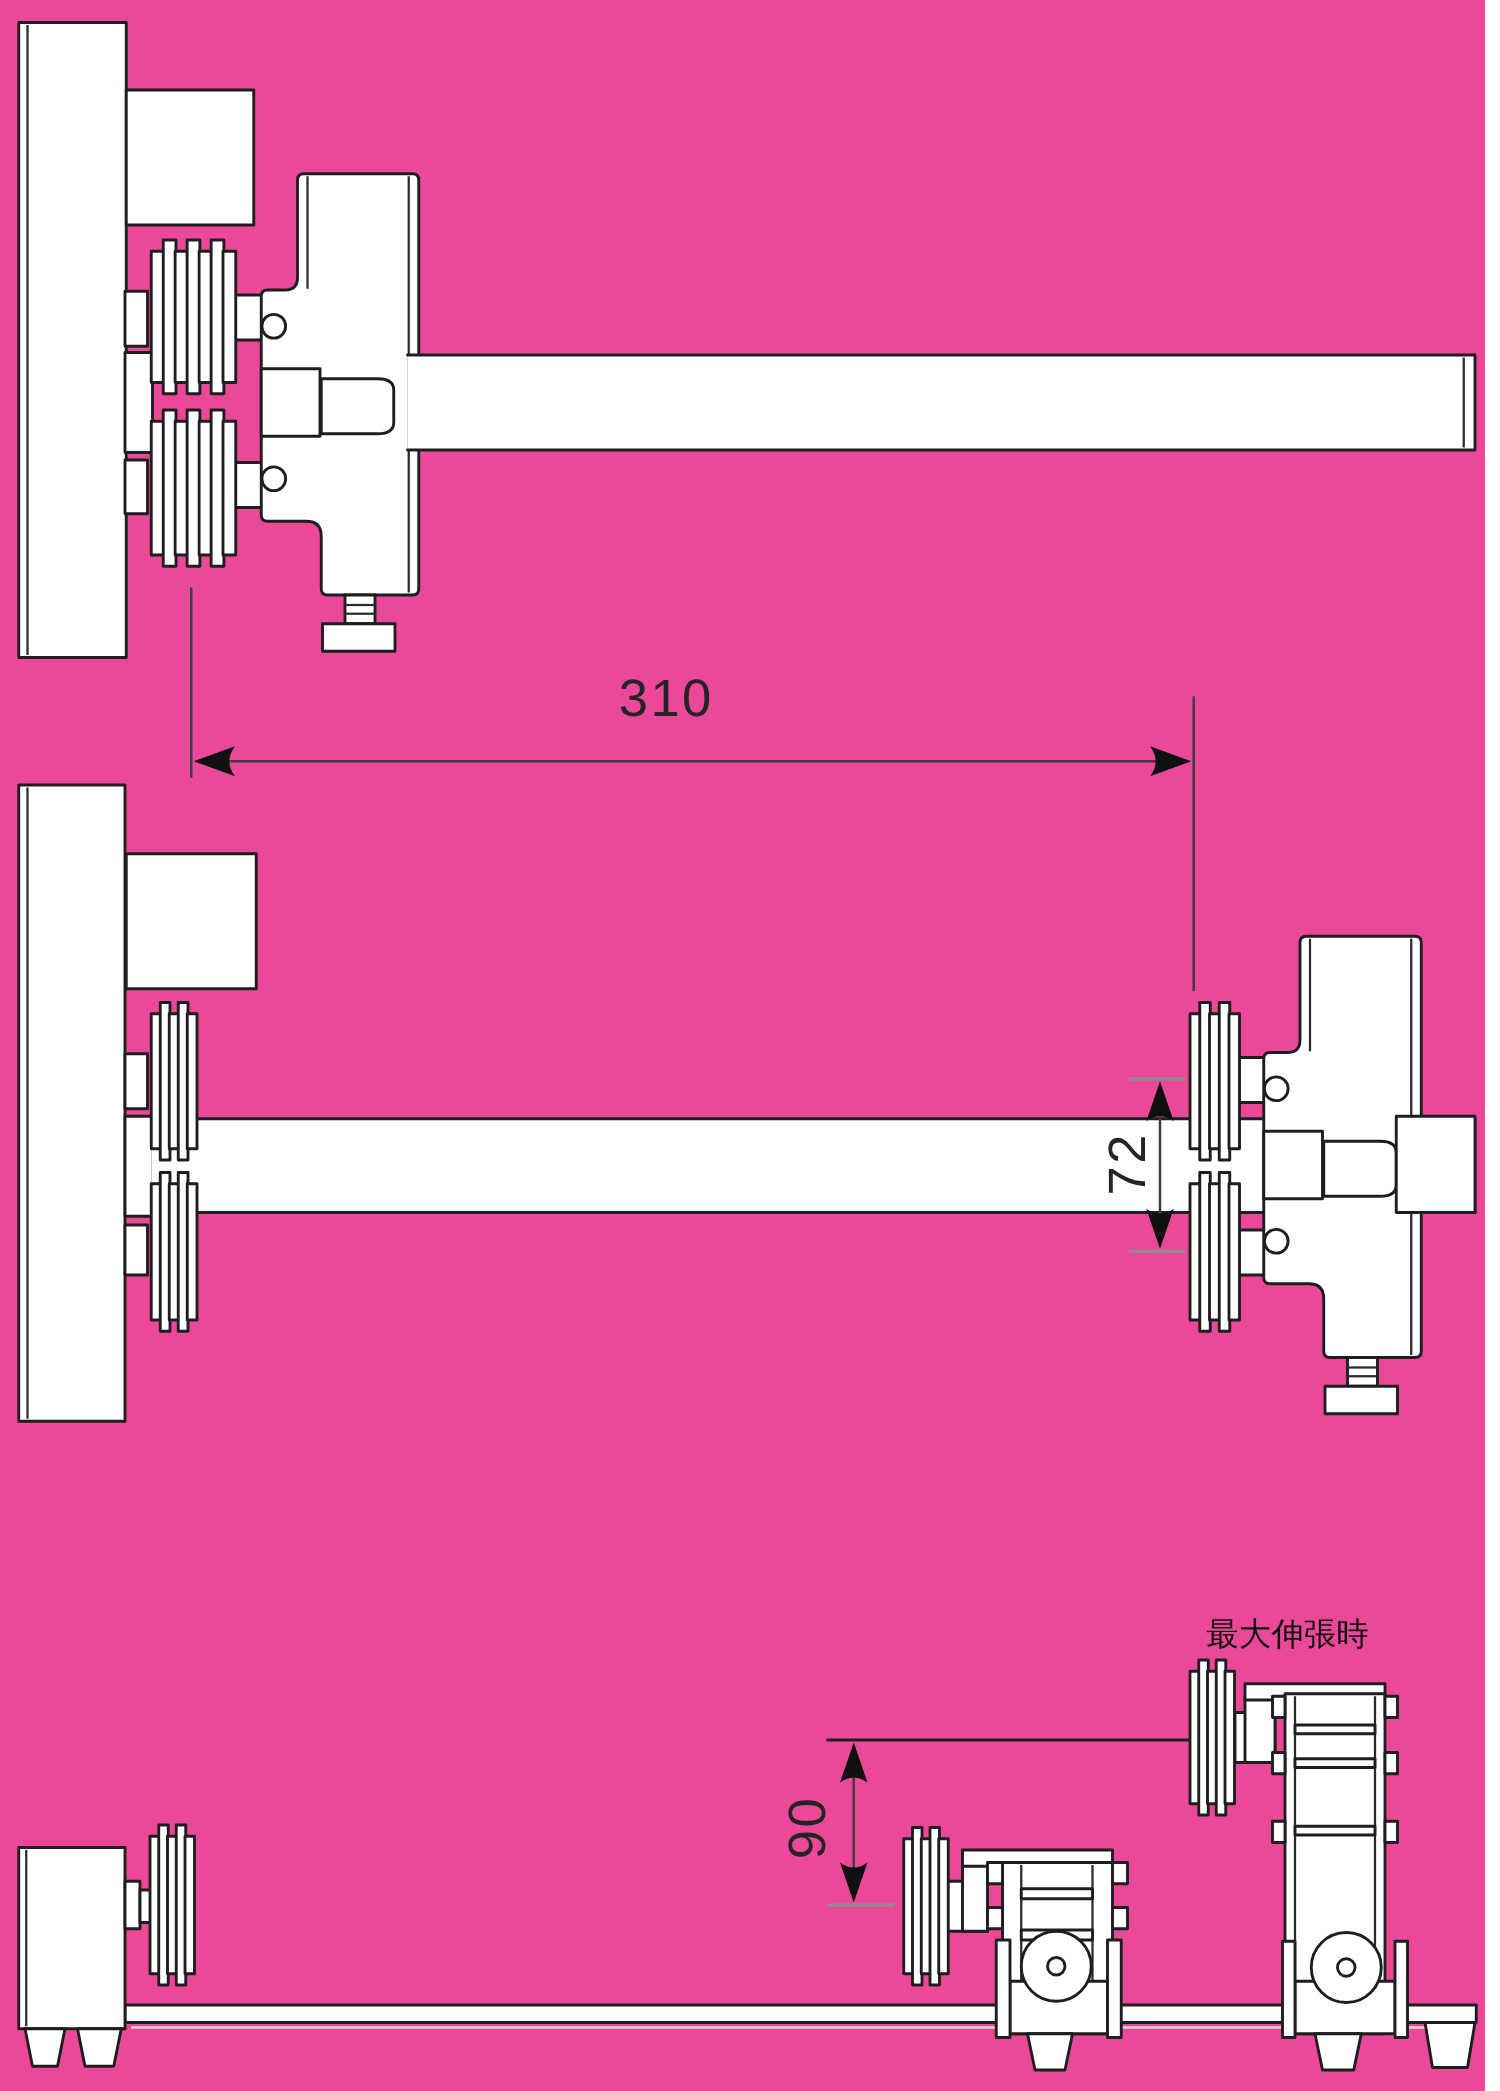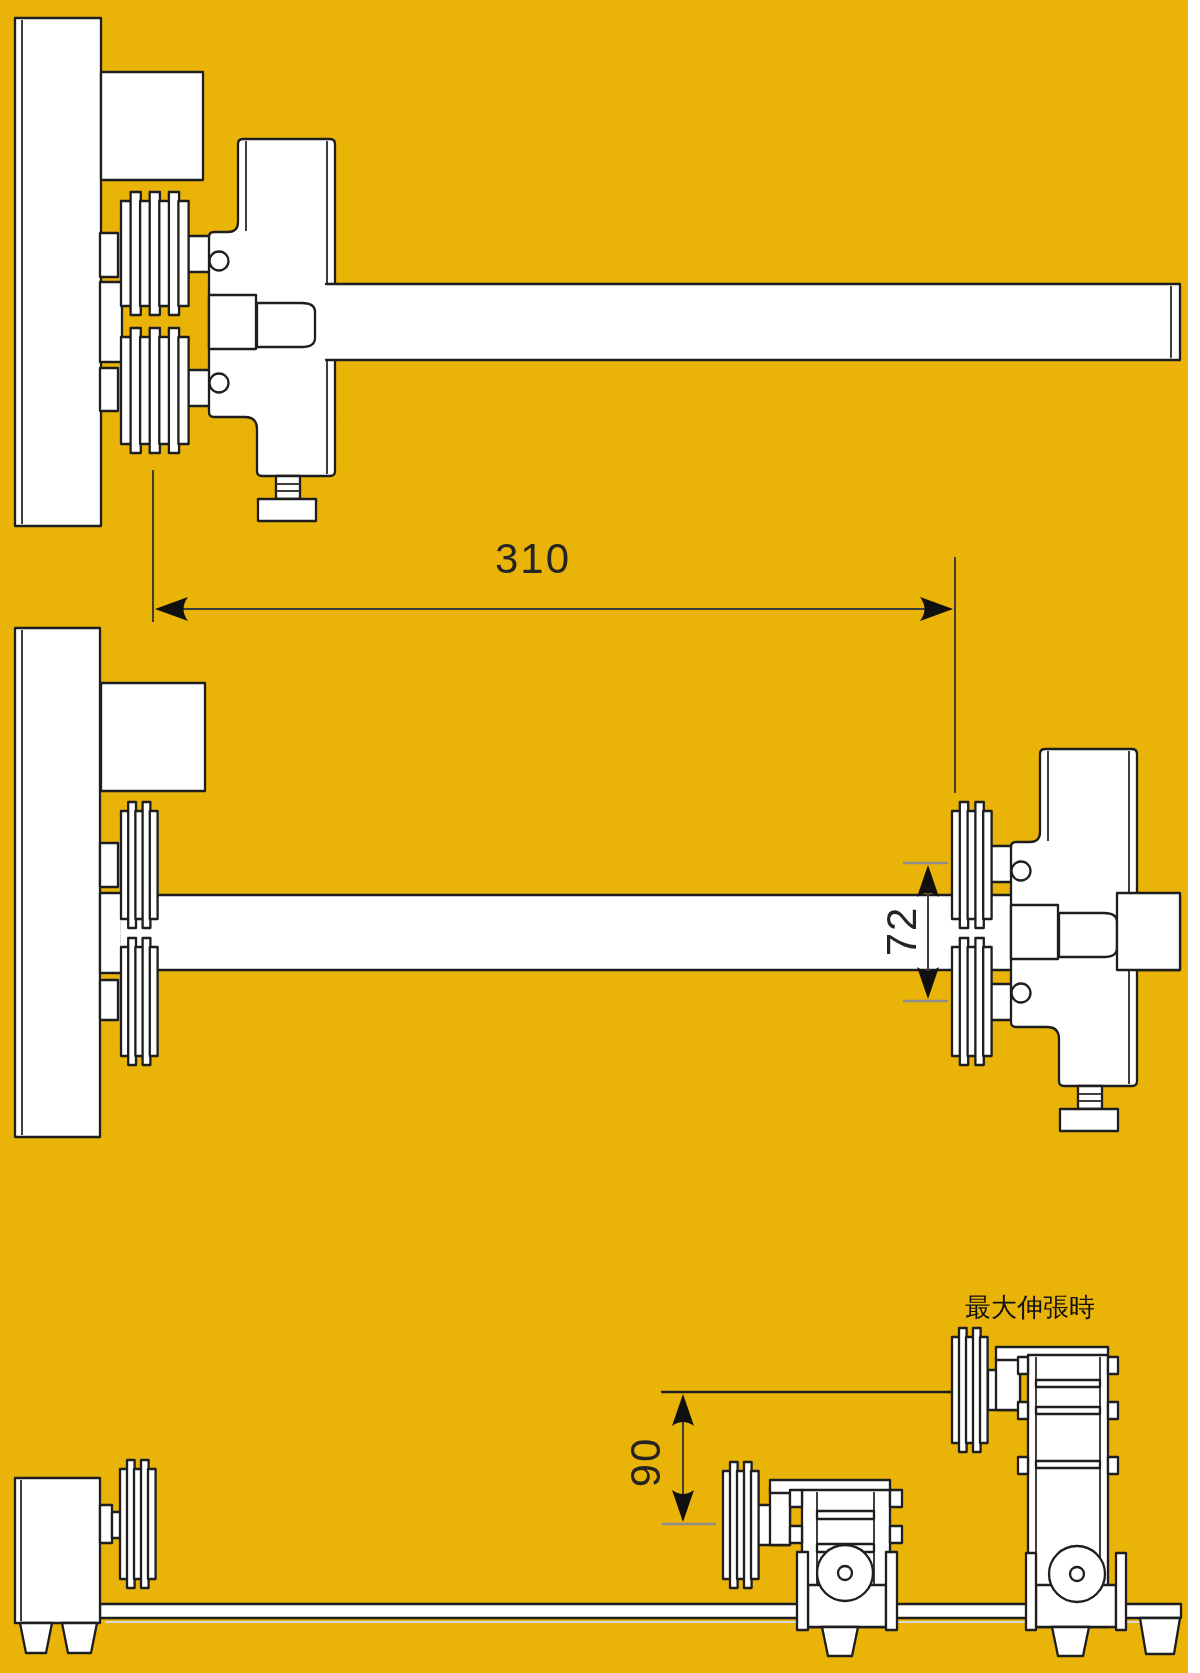--- a/index.html
+++ b/index.html
@@ -1,16 +1,16 @@
 <!DOCTYPE html>
 <html><head>
 <meta charset="utf-8">
 <style>
   html,body{margin:0;padding:0;background:#fff;}
-  .page{position:relative;width:1188px;height:1673px;background:#eab308;overflow:hidden;
+  .page{position:relative;width:1188px;height:1673px;background:#ec4899;overflow:hidden;
         font-family:"Liberation Sans", sans-serif;}
   svg{display:block}
   .fw{fill:#ffffff;stroke:#1e1e1e;stroke-width:2.3;stroke-linejoin:round;stroke-linecap:round;}
   .ln{fill:none;stroke:#1e1e1e;stroke-width:2.3;stroke-linejoin:round;stroke-linecap:round;}
   .thin{fill:none;stroke:#2a2a2a;stroke-width:1.8;}
   .dim{fill:none;stroke:#3d3d3d;stroke-width:2;}
   .tick{fill:none;stroke:#8f8f8f;stroke-width:2.6;}
   .arr{fill:#101010;stroke:none;}
   .shadow{fill:none;stroke:#d7d7d7;stroke-width:2;}
   text.num{font-family:"Liberation Sans",sans-serif;font-size:42px;font-weight:400;

